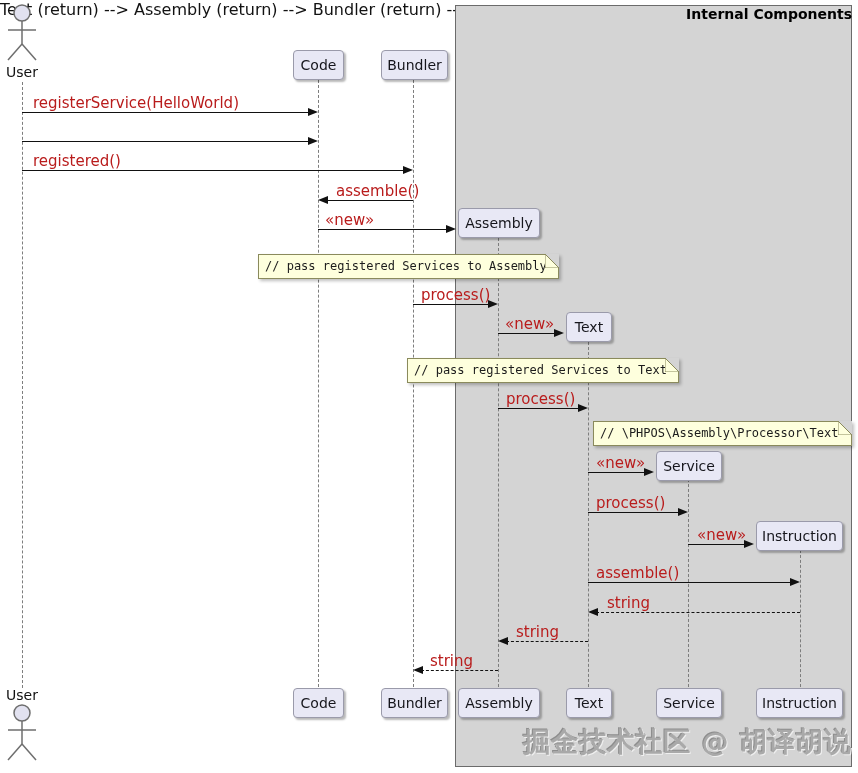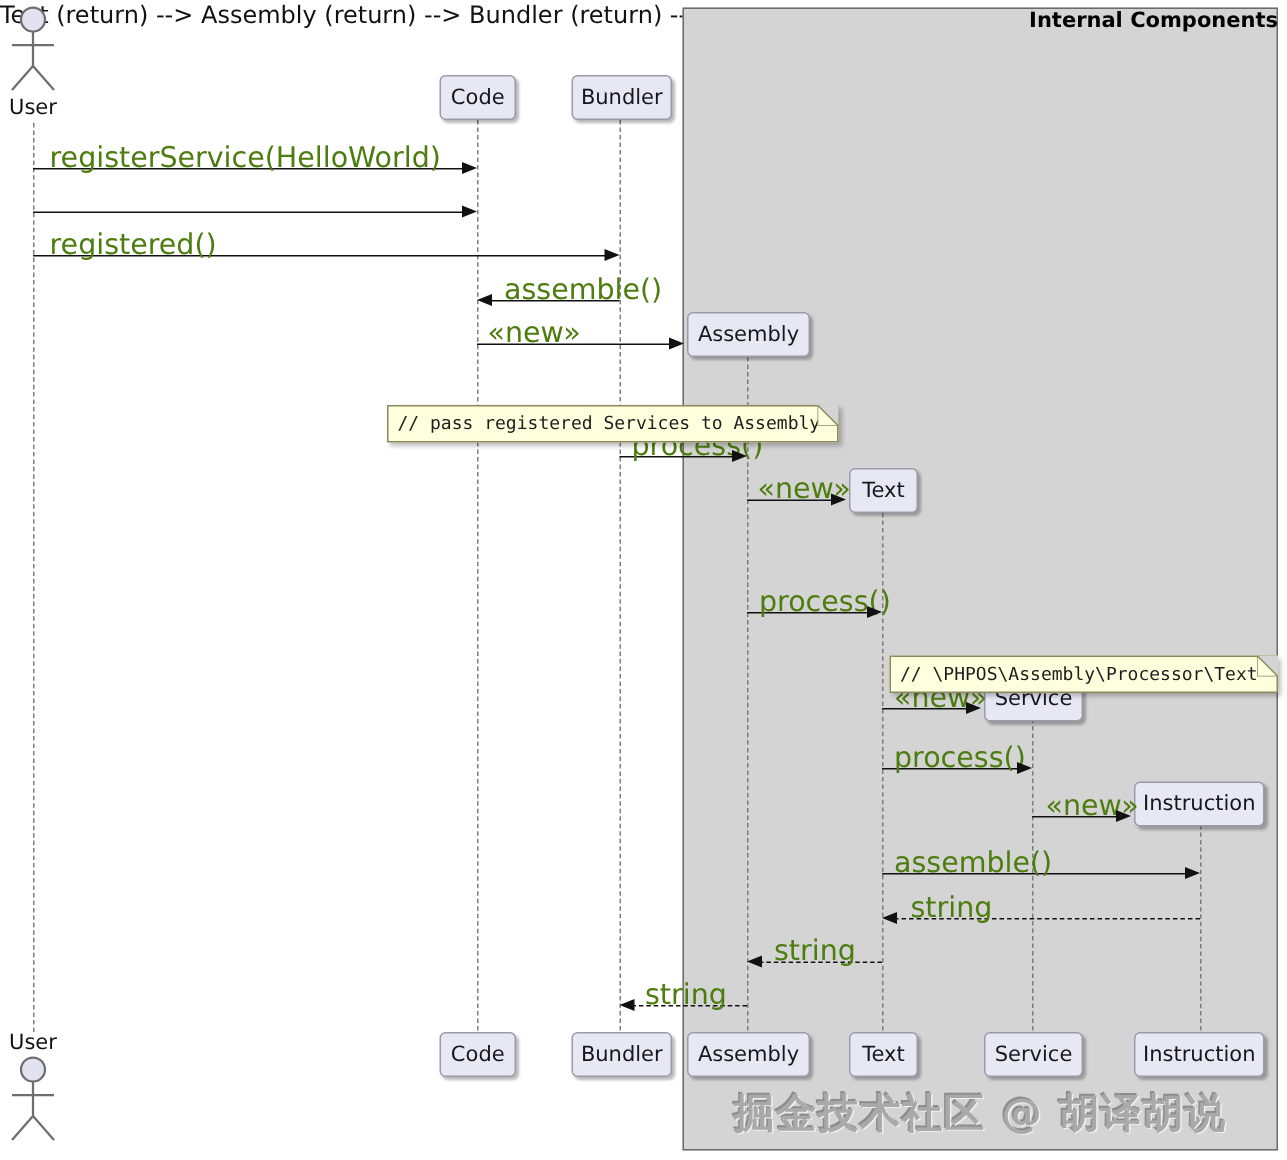--- a/index.html
+++ b/index.html
@@ -15,34 +15,34 @@
   
   .lifeline{position:absolute;width:0;border-left:1px dashed #7d7d7d;z-index:1;}
   
   .pbox{position:absolute;background:#e8e8f5;border:1px solid #9a9aaa;border-radius:4px;
     box-shadow:2px 2px 2px rgba(0,0,0,0.28);display:flex;align-items:center;justify-content:center;
     font-size:14px;color:#16161c;z-index:3;white-space:nowrap;}
   
   .actor-figure{position:absolute;z-index:2;}
   .actor-label{position:absolute;width:60px;text-align:center;font-size:14px;color:#111;z-index:2;}
   
-  .msg-label{position:absolute;font-size:19px;color:#4d7c0f;white-space:nowrap;z-index:3;}
+  .msg-label{position:absolute;font-size:15px;color:#b91c1c;white-space:nowrap;z-index:3;}
   .mline{position:absolute;height:0;border-top:1px solid #111;z-index:2;}
   .mline.dashed{border-top-style:dashed;}
   .ah{position:absolute;width:0;height:0;border-top:4px solid transparent;border-bottom:4px solid transparent;z-index:3;}
   .ah.r{border-left:10px solid #111;}
   .ah.l{border-right:10px solid #111;}
   
   .note{position:absolute;background:#feffdd;border:1px solid #8a8a5c;
     box-shadow:2px 2px 3px rgba(0,0,0,0.25);
     font-family:"DejaVu Sans Mono","Liberation Mono",monospace;
-    font-size:12px;line-height:16px;padding:3px 6px;white-space:nowrap;color:#1c1c1c;z-index:4;margin-top:16px;}
+    font-size:12px;line-height:16px;padding:3px 6px;white-space:nowrap;color:#1c1c1c;z-index:4;}
   .fold{position:absolute;top:-1px;right:-1px;z-index:5;}
   
-  .watermark{position:absolute;left:455px;top:724px;width:397px;text-align:center;
+  .watermark{position:absolute;left:455px;top:724px;width:397px;text-align:right;
     font-size:27px;font-weight:bold;letter-spacing:1px;color:#a9a9a9;
     text-shadow:1px 1px 0 #efefef,-1px -1px 0 #8d8d8d;z-index:6;white-space:nowrap;}
 </style>
 </head>
 <body>
 
 <div class="canvas">
 
   
   <div class="frame"></div>
@@ -132,20 +132,27 @@
   <div class="msg-label" style="left:421px;top:286px;">process()</div>
   <div class="mline" style="left:413px;top:304px;width:77px;"></div>
   <div class="ah r" style="left:488px;top:300px;"></div>
 
   
   <div class="msg-label" style="left:505px;top:315px;">«new»</div>
   <div class="mline" style="left:498px;top:333px;width:58px;"></div>
   <div class="ah r" style="left:554px;top:329px;"></div>
 
   
+  <div class="note" style="left:407px;top:358px;width:258px;height:17px;">
+    <span>// pass registered Services to Text</span>
+    <svg class="fold" width="14" height="14" viewBox="0 0 14 14">
+      <polygon points="0,0 14,0 14,14" fill="#d4d4d4"></polygon>
+      <polygon points="0,0 14,14 0,14" fill="#feffdd" stroke="#8a8a5c" stroke-width="1"></polygon>
+    </svg>
+  </div>
 
   
   <div class="msg-label" style="left:506px;top:390px;">process()</div>
   <div class="mline" style="left:498px;top:408px;width:82px;"></div>
   <div class="ah r" style="left:578px;top:404px;"></div>
 
   
   <div class="note" style="left:593px;top:421px;width:245px;height:17px;">
     <span>// \PHPOS\Assembly\Processor\Text</span>
     <svg class="fold" width="14" height="14" viewBox="0 0 14 14">

